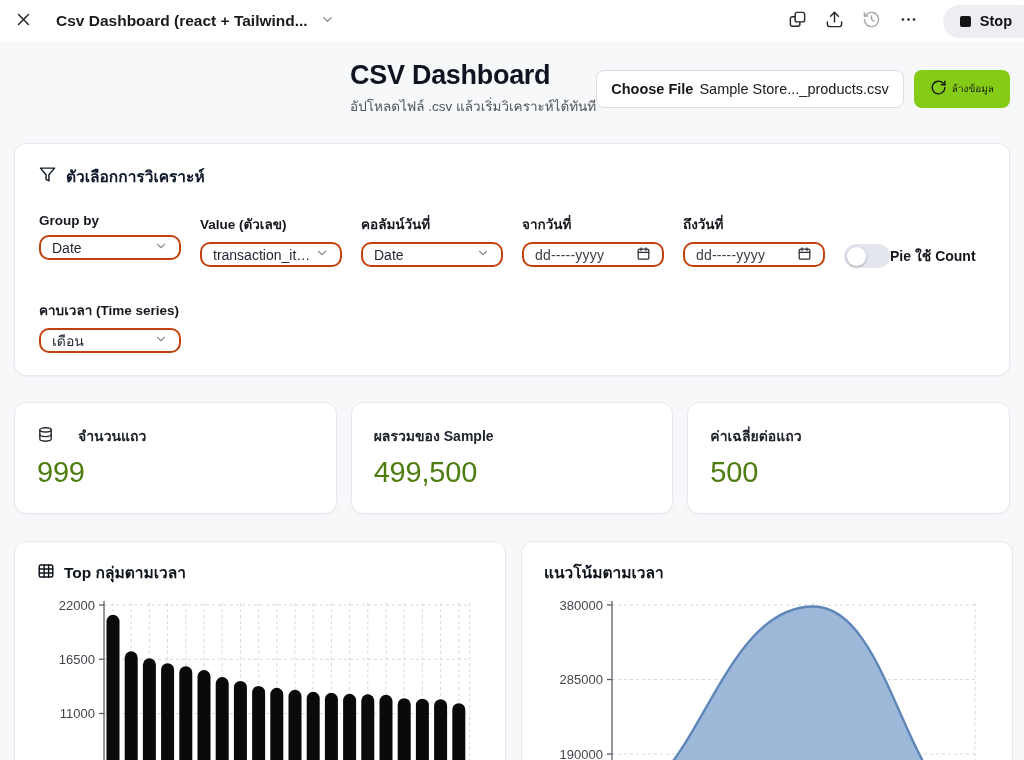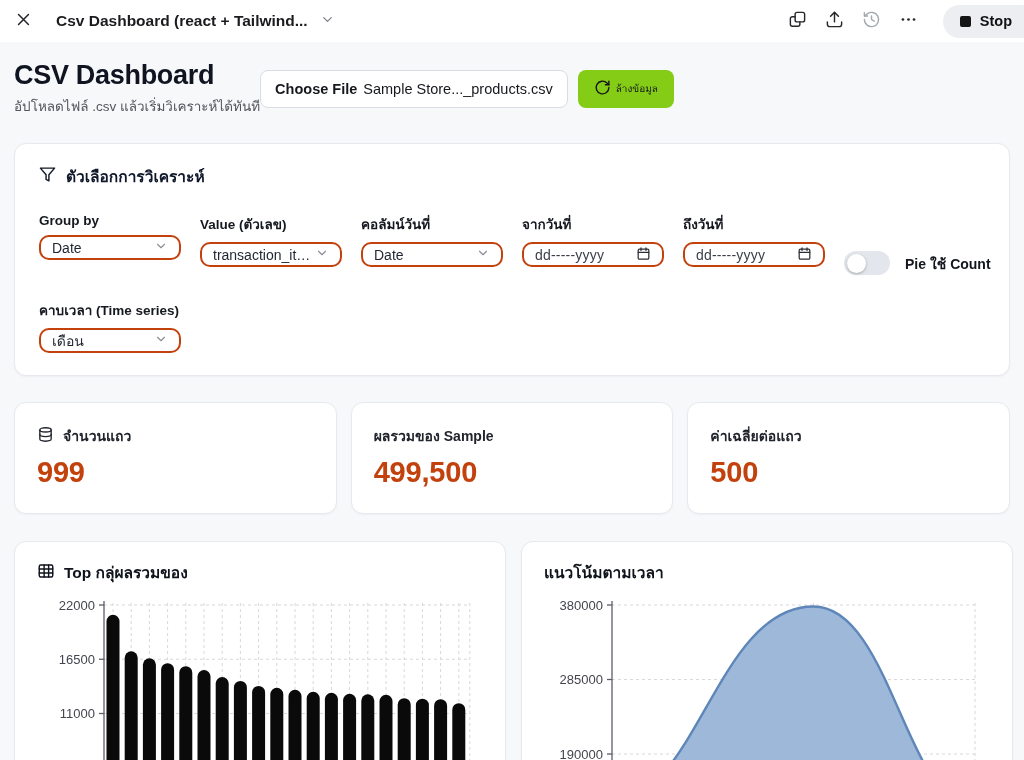--- a/index.html
+++ b/index.html
@@ -10,47 +10,47 @@
   
   .topbar { height:42px; background:#ffffff; display:flex; align-items:center; padding:0 0 0 8px; }
   .icon-btn { width:30px; height:30px; display:flex; align-items:center; justify-content:center; border:none; background:transparent; border-radius:6px; cursor:pointer; }
   .tb-title { margin-left:18px; font-size:15.5px; font-weight:600; color:#1b1b1f; display:flex; align-items:center; gap:12px; }
   .tb-right { margin-left:auto; display:flex; align-items:center; gap:7px; }
   .stop-pill { display:flex; align-items:center; gap:9px; background:#eceef2; border:none; border-radius:18px; height:33px; padding:0 26px 0 17px; margin-left:12px; margin-right:-14px; font-size:14.5px; font-weight:600; color:#111; cursor:pointer; }
   .stop-square { width:11px; height:11px; background:#151515; border-radius:2px; }
 
   
   .content { padding:0 14px; }
-  .page-header { margin-top:18px; display:flex; align-items:center; justify-content:flex-start; }
+  .page-header { margin-top:18px; display:flex; align-items:center; justify-content:flex-end; }
   .page-title { font-size:27px; font-weight:700; color:#0f1420; letter-spacing:-.3px; }
   .page-subtitle { font-size:13.5px; color:#51555e; margin-top:4px; }
   .header-actions { display:flex; align-items:center; gap:10px; }
   .file-box { background:#fff; border:1px solid #d9dce2; border-radius:8px; height:38px; display:flex; align-items:center; padding:0 14px; font-size:14.5px; color:#16181d; cursor:pointer; white-space:nowrap; }
   .file-box b { font-weight:700; margin-right:6px; }
   .clear-btn { background:#84cc16; border:none; border-radius:8px; height:38px; display:flex; align-items:center; gap:5px; padding:0 16px; font-size:10px; font-weight:500; color:#16181d; cursor:pointer; font-family:inherit; }
 
   
   .panel { margin-top:26px; background:#fff; border:1px solid #e7e9ee; border-radius:12px; box-shadow:0 1px 2px rgba(16,24,40,.04); padding:20px 24px 22px; }
   .panel-title { display:flex; align-items:center; gap:10px; font-size:15.5px; font-weight:700; color:#0f172a; }
   .filter-grid { display:grid; grid-template-columns:repeat(5,142px) auto; column-gap:19px; margin-top:24px; align-items:start; }
   .filter-grid.second { grid-template-columns:repeat(5,142px); }
   .flabel { font-size:13.5px; font-weight:600; color:#15181f; margin-bottom:7px; white-space:nowrap; }
   .control { height:25px; border:2px solid #c2410c; border-radius:10px; background:#fff; display:flex; align-items:center; justify-content:space-between; padding:0 11px; font-size:14px; color:#1f2430; cursor:pointer; }
   .control .cval { overflow:hidden; text-overflow:ellipsis; white-space:nowrap; }
   .control.date .cval { color:#3b3f48; letter-spacing:.2px; }
-  .toggle-cell { display:flex; align-items:flex-end; gap:15px; margin-top:24px; height:38px; }
+  .toggle-cell { display:flex; align-items:center; margin-top:24px; height:38px; }
   .toggle { width:46px; height:24px; background:#e3e7ed; border-radius:12px; position:relative; cursor:pointer; flex:none; }
   .toggle .knob { width:19px; height:19px; border-radius:50%; background:#fff; position:absolute; left:3px; top:2.5px; box-shadow:0 1px 3px rgba(0,0,0,.28); }
   .toggle-label { font-size:14px; font-weight:600; color:#13161d; white-space:nowrap; }
 
   
   .stats-row { margin-top:26px; display:grid; grid-template-columns:repeat(3,1fr); gap:14px; }
   .stat-card { background:#fff; border:1px solid #e7e9ee; border-radius:12px; box-shadow:0 1px 2px rgba(16,24,40,.04); padding:22px 22px 24px; }
-  .stat-top { display:flex; align-items:center; gap:9px; font-size:14px; font-weight:600; color:#20242d; }
-  .stat-value { font-size:29px; font-weight:700; color:#c2410c; margin-top:9px; letter-spacing:-.2px; }
+  .stat-top { display:flex; align-items:center; gap:24px; font-size:14px; font-weight:600; color:#20242d; }
+  .stat-value { font-size:29px; font-weight:400; color:#4d7c0f; margin-top:9px; letter-spacing:-.2px; }
 
   
   .charts-row { margin-top:27px; display:grid; grid-template-columns:1fr 1fr; gap:15px; }
   .chart-card { background:#fff; border:1px solid #e7e9ee; border-radius:12px; box-shadow:0 1px 2px rgba(16,24,40,.04); padding:18px 14px 0 14px; height:330px; }
   .chart-title { display:flex; align-items:center; gap:9px; font-size:15.5px; font-weight:700; color:#0f131c; margin-left:8px; }
   .chart-body { margin-top:10px; }
   svg text { font-family:"Liberation Sans","DejaVu Sans",sans-serif; }
 </style>
 </head>
 <body>
@@ -243,21 +243,21 @@
         </div>
       </div>
 
     <div class="charts-row">
         <div class="chart-card">
           <div class="chart-title">
             <span><svg width="18" height="18" viewBox="0 0 24 24" fill="none" stroke="#0f131c" stroke-width="1.9" stroke-linecap="round" stroke-linejoin="round">
                 <rect x="3" y="4" width="18" height="16" rx="2"></rect>
                 <path d="M3 9.3h18M3 14.6h18M9.5 4v16M15.5 4v16"></path>
               </svg></span>
-            <span>Top กลุ่ผลรวมของ</span>
+            <span>Top กลุ่มตามเวลา</span>
           </div>
           <div class="chart-body"><svg width="462" height="165" viewBox="0 0 462 165">
               <line x1="84" y1="8" x2="84" y2="165" stroke="#d8d8dd" stroke-width="1" stroke-dasharray="3 3"></line>
               <line x1="102.2" y1="8" x2="102.2" y2="165" stroke="#d8d8dd" stroke-width="1" stroke-dasharray="3 3"></line>
               <line x1="120.4" y1="8" x2="120.4" y2="165" stroke="#d8d8dd" stroke-width="1" stroke-dasharray="3 3"></line>
               <line x1="138.6" y1="8" x2="138.6" y2="165" stroke="#d8d8dd" stroke-width="1" stroke-dasharray="3 3"></line>
               <line x1="156.8" y1="8" x2="156.8" y2="165" stroke="#d8d8dd" stroke-width="1" stroke-dasharray="3 3"></line>
               <line x1="175" y1="8" x2="175" y2="165" stroke="#d8d8dd" stroke-width="1" stroke-dasharray="3 3"></line>
               <line x1="193.2" y1="8" x2="193.2" y2="165" stroke="#d8d8dd" stroke-width="1" stroke-dasharray="3 3"></line>
               <line x1="211.39999999999998" y1="8" x2="211.39999999999998" y2="165" stroke="#d8d8dd" stroke-width="1" stroke-dasharray="3 3"></line>

